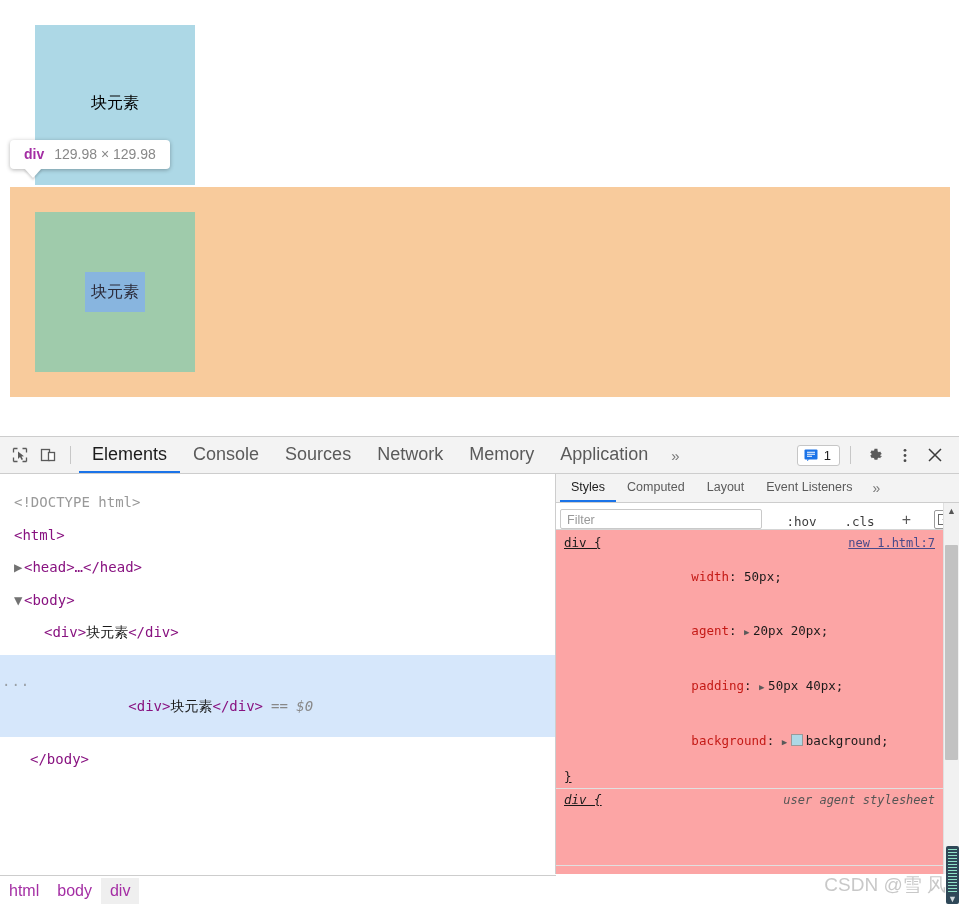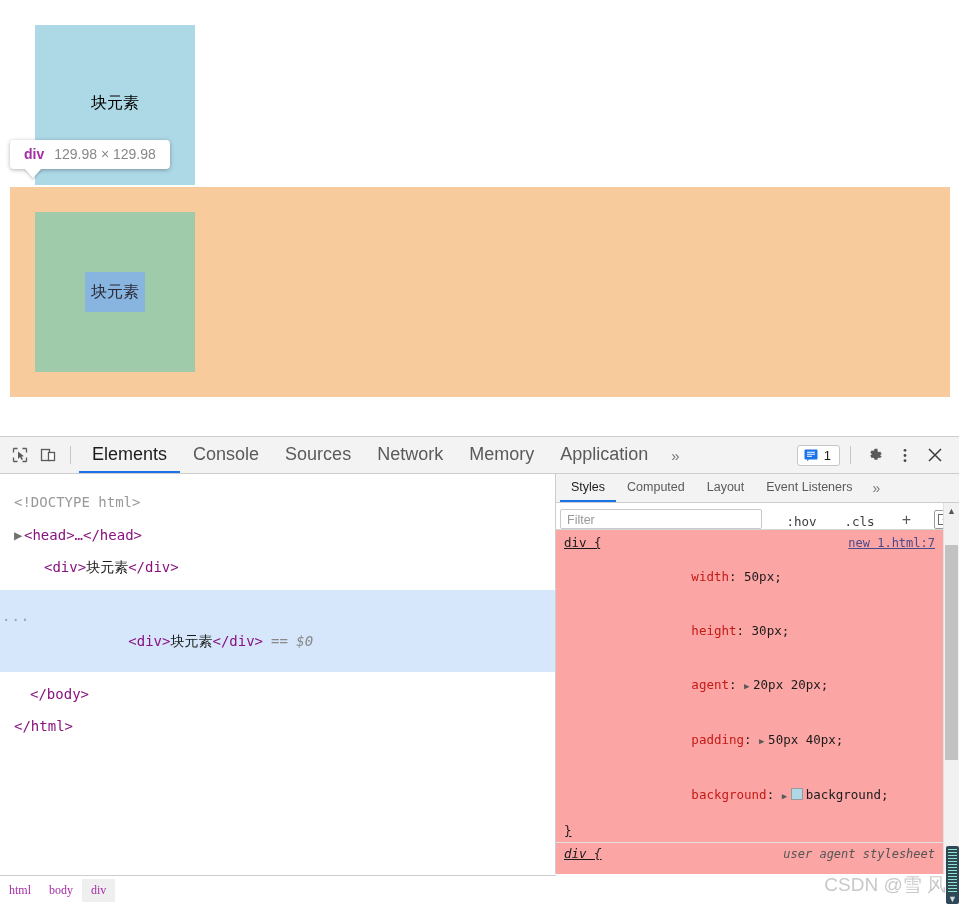--- a/index.html
+++ b/index.html
@@ -201,22 +201,22 @@
     background: #c2c2c2; border-radius: 1px;
   }
 
   
   .crumbs {
     position: absolute; left: 0; bottom: 0; width: 556px; height: 30px;
     border-top: 1px solid #cdcdcd; background: #fff;
     display: flex; align-items: center; box-sizing: border-box;
   }
   .crumb {
-    padding: 4px 9px; font-size: 12px; color: #a42ea4; cursor: pointer;
-    font-family: Liberation Serif, serif;
+    padding: 4px 9px; font-size: 16px; color: #a42ea4; cursor: pointer;
+    font-family: Liberation Sans, sans-serif;
   }
   .crumb.active { background: #efefef; }
 
   
   .watermark {
     position: absolute; right: 13px; bottom: 6px;
     font-size: 19px; color: rgba(170,170,170,.65);
     font-family: "Liberation Sans", sans-serif;
     pointer-events: none; white-space: nowrap;
   }
@@ -309,28 +309,29 @@
             <path d="M2 2 L14 14 M14 2 L2 14" stroke="#3c3c3c" stroke-width="1.5"></path>
           </svg>
         </div>
       </div>
     </div>
 
     <div class="dt-body">
 
       <div class="dom-pane">
         <div class="dom-line"><span class="tok-doctype">&lt;!DOCTYPE html&gt;</span></div>
+        <div class="dom-line"><span class="tok-tag">&lt;html&gt;</span></div>
         <div class="dom-line"><span class="arrow">▶</span><span class="tok-tag">&lt;head&gt;…&lt;/head&gt;</span></div>
+        <div class="dom-line"><span class="arrow">▼</span><span class="tok-tag">&lt;body&gt;</span></div>
         <div class="dom-line" style="padding-left:44px;"><span class="tok-tag">&lt;div&gt;</span><span class="tok-text">块元素</span><span class="tok-tag">&lt;/div&gt;</span></div>
         <div class="dom-line selected" style="padding-left:44px;">
           <span class="ellip">···</span>
           <span class="tok-tag">&lt;div&gt;</span><span class="tok-text">块元素</span><span class="tok-tag">&lt;/div&gt;</span><span class="tok-var" style="margin-left:8px;">== $0</span>
         </div>
         <div class="dom-line" style="padding-left:30px;"><span class="tok-tag">&lt;/body&gt;</span></div>
-        <div class="dom-line"><span class="tok-tag">&lt;/html&gt;</span></div>
       </div>
 
       <div class="styles-pane">
 
         <div class="styles-tabs">
           <div class="st-tab active">Styles</div>
           <div class="st-tab">Computed</div>
           <div class="st-tab">Layout</div>
           <div class="st-tab">Event Listeners</div>
           <div class="st-more">»</div>
@@ -349,23 +350,20 @@
           </div>
         </div>
 
         <div class="rules">
 
           <div class="rule">
             <span class="sel">div {</span>
             <span class="src"><a>new 1.html:7</a></span>
             <div class="decl">
               <span class="prop">width</span><span class="val">: </span><span class="val">50px;</span>
-            </div>
-            <div class="decl">
-              <span class="prop">height</span><span class="val">: </span><span class="val">30px;</span>
             </div>
             <div class="decl">
               <span class="prop">agent</span><span class="val">: </span><span class="tri">▶</span><span class="val">20px 20px;</span>
             </div>
             <div class="decl">
               <span class="prop">padding</span><span class="val">: </span><span class="tri">▶</span><span class="val">50px 40px;</span>
             </div>
             <div class="decl">
               <span class="prop">background</span><span class="val">: </span><span class="tri">▶</span><span class="swatch" id="bg-swatch" style="background: rgb(173, 216, 230);"></span><span class="val">background;</span>
             </div>

